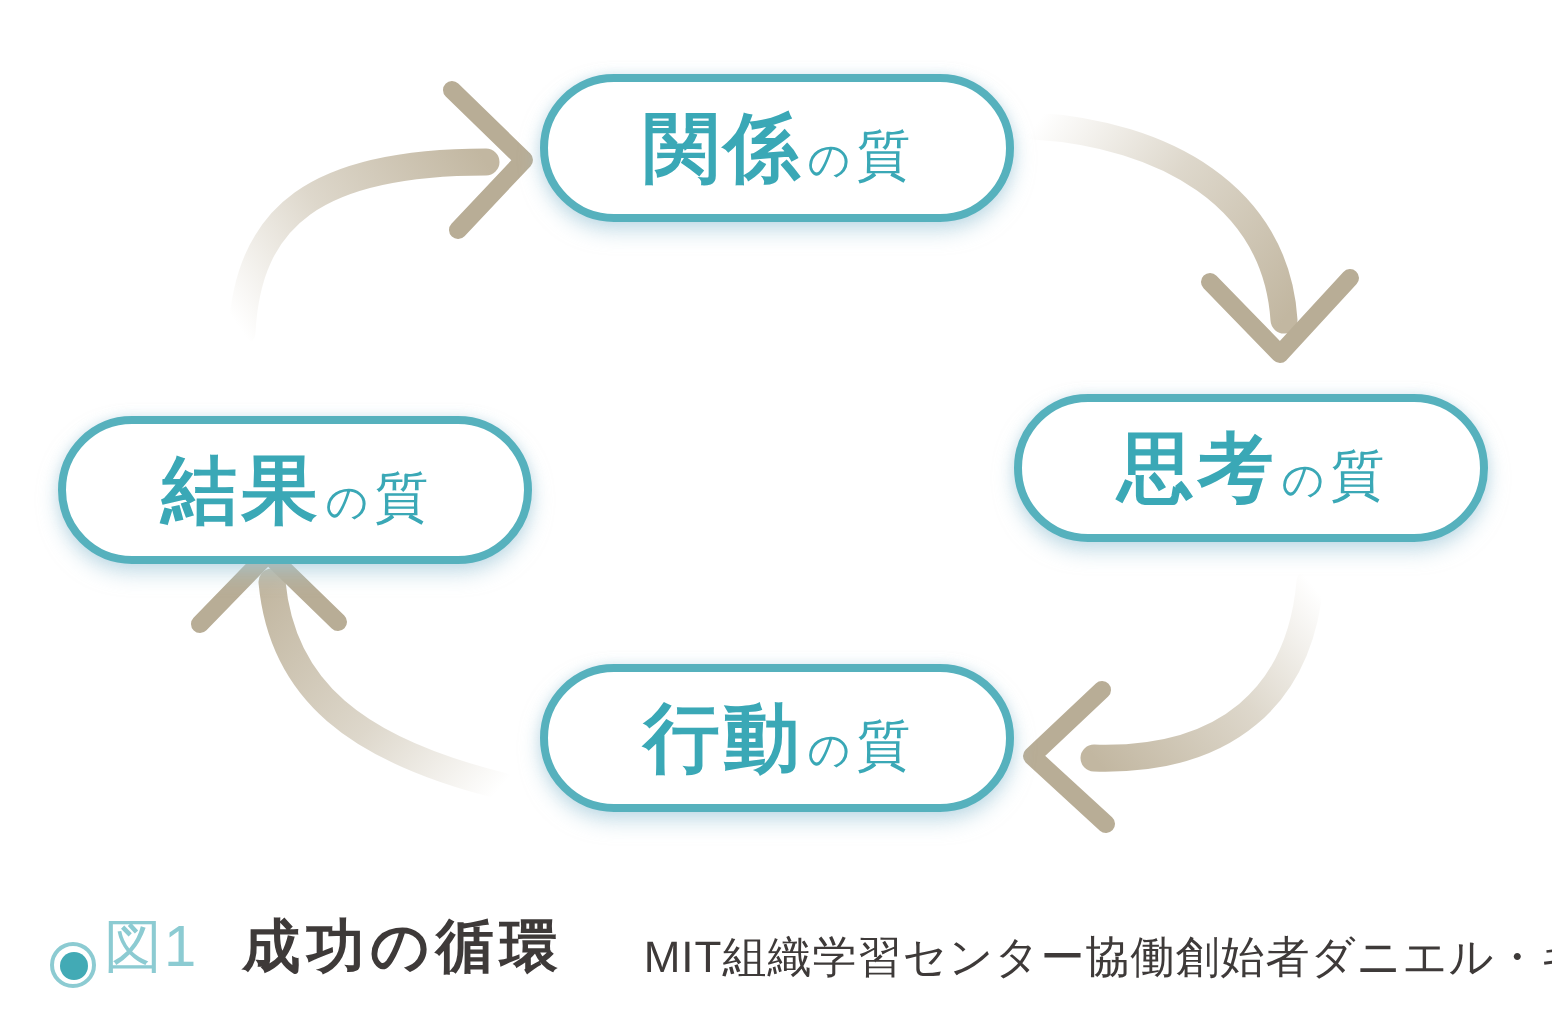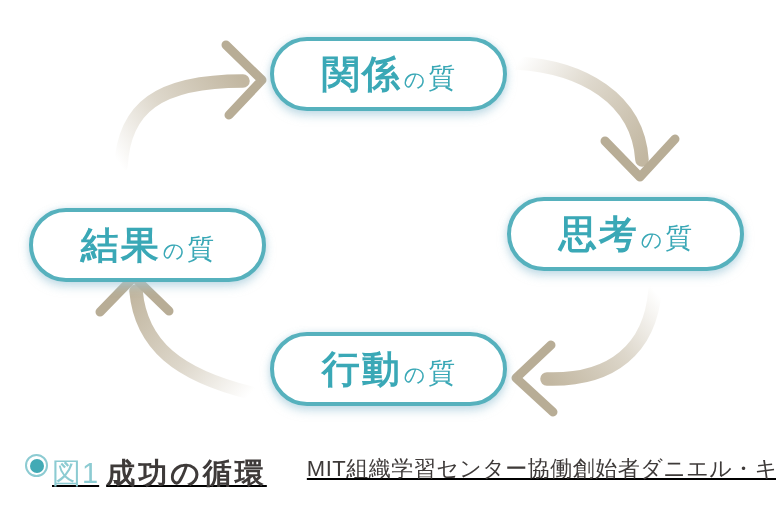--- a/index.html
+++ b/index.html
@@ -58,23 +58,22 @@
     font-size: 27px;
     font-weight: 500;
   }
 
   .caption {
     position: absolute;
     left: 25px;
     top: 454px;
     width: 740px;
     display: flex;
-    align-items: flex-start;
+    align-items: flex-end;
     white-space: nowrap;
-    text-decoration: underline;
   }
   .fig-marker {
     width: 15px;
     height: 15px;
     border: 2px solid #8ccbd2;
     border-radius: 50%;
     display: inline-flex;
     align-items: center;
     justify-content: center;
     padding: 2px;
@@ -91,21 +90,21 @@
     font-size: 29px;
     font-weight: 500;
     color: #8ccbd2;
     letter-spacing: 1px;
   }
   .fig-title {
     font-size: 29px;
     font-weight: 600;
     color: #3e3a39;
     letter-spacing: 3px;
-    margin-left: 7px;
+    margin-left: 22px;
   }
   .fig-attr {
     font-size: 22px;
     font-weight: 500;
     color: #3e3a39;
     letter-spacing: 0.5px;
     margin-left: 40px;
   }
 </style>
 </head>

